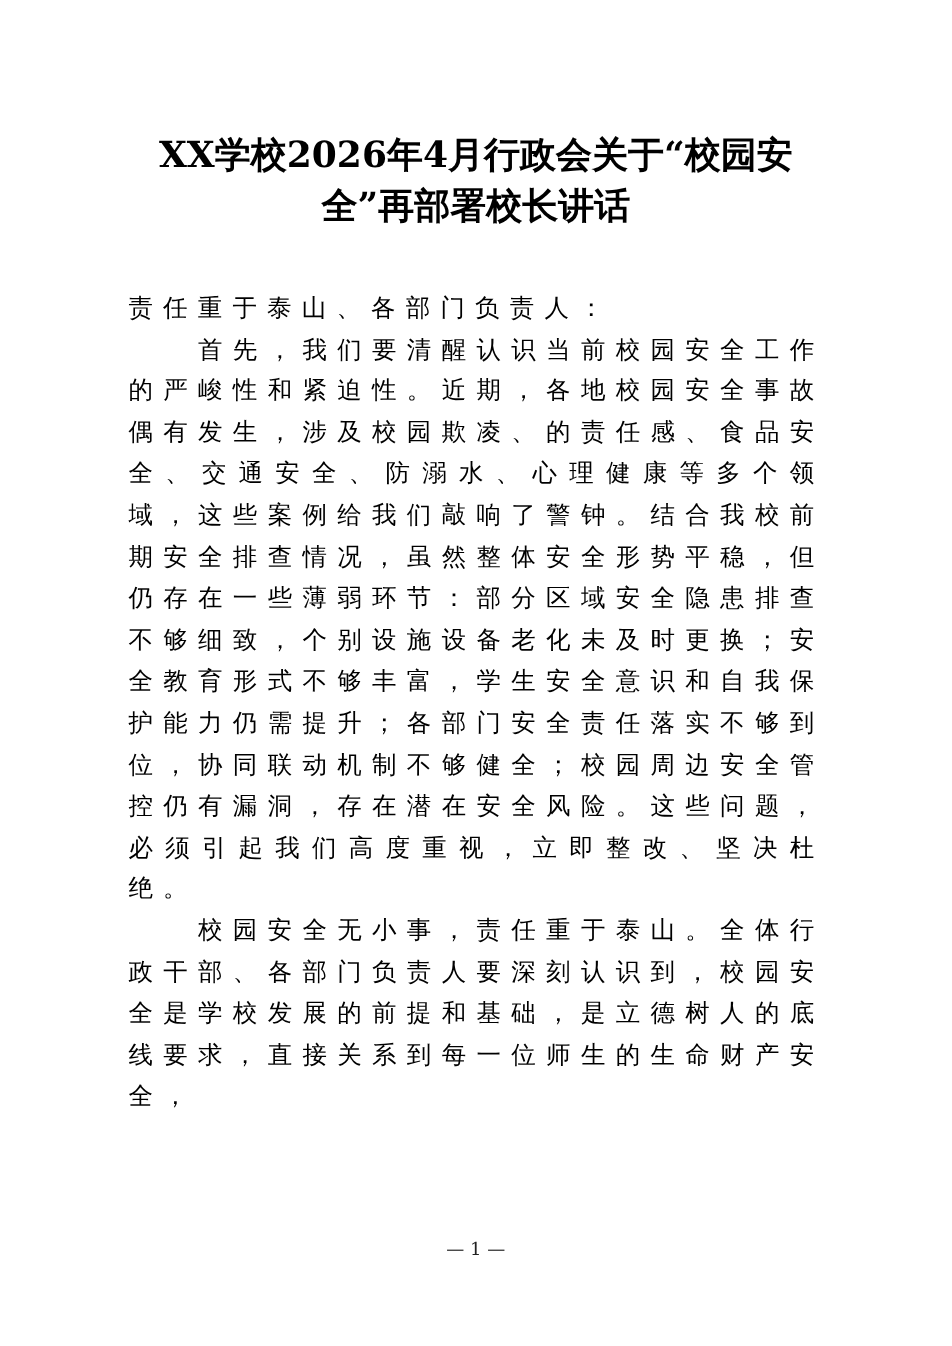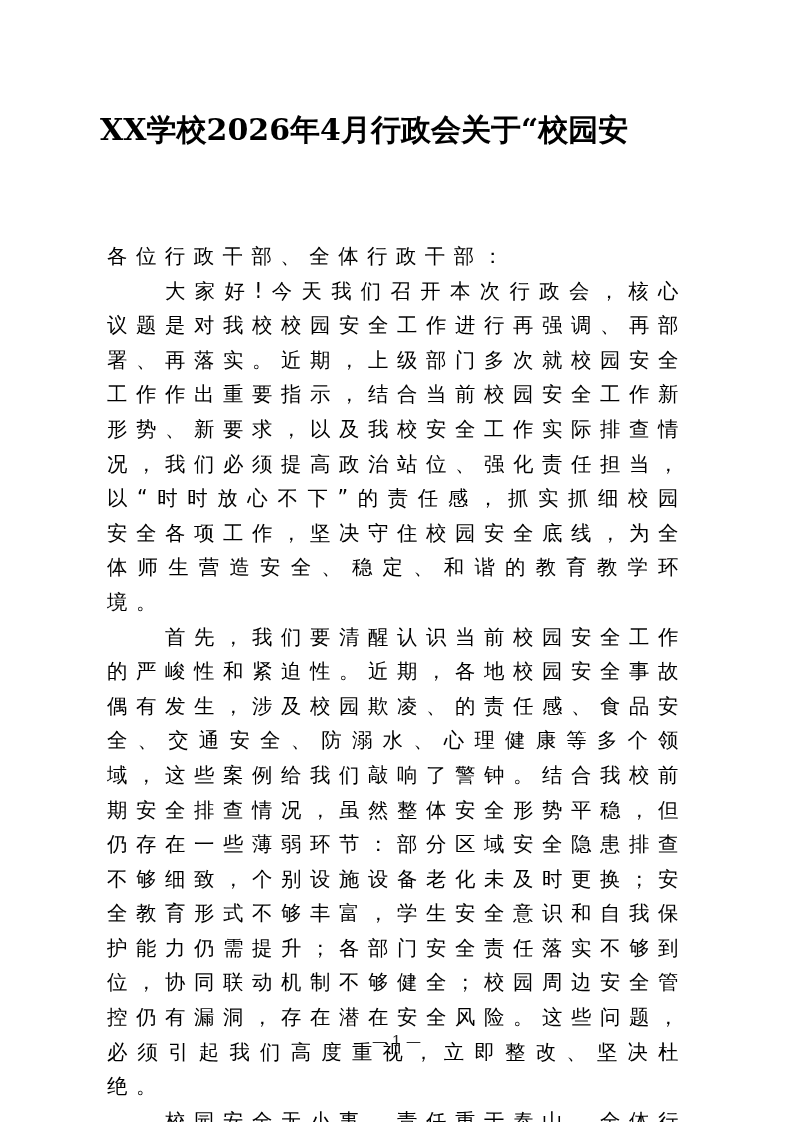--- a/index.html
+++ b/index.html
@@ -19,21 +19,21 @@
     left: 0; top: 0;
     width: 793px;
     height: 1122px;
     background: #ffffff;
   }
   .title {
     position: absolute;
     left: 100px;
     top: 108px;
     width: 593px;
-    text-align: left;
+    text-align: center;
     font-family: "DejaVu Serif", "Liberation Serif", serif;
     font-weight: bold;
     font-size: 30px;
     line-height: 43px;
     letter-spacing: 0px;
     margin: 0;
   }
   .title span { display: block; }
   .body {
     position: absolute;
@@ -65,23 +65,23 @@
     font-size: 15px;
     color: #222222;
   }
 </style>
 </head>
 <body>
 
 <div class="page">
   <h1 class="title">
     <span>XX学校2026年4月行政会关于“校园安</span>
+    <span>全”再部署校长讲话</span>
   </h1>
 
   <div class="body">
-    <p>各位行政干部、全体行政干部：</p>
-    <p class="indent">大家好!今天我们召开本次行政会，核心议题是对我校校园安全工作进行再强调、再部署、再落实。近期，上级部门多次就校园安全工作作出重要指示，结合当前校园安全工作新形势、新要求，以及我校安全工作实际排查情况，我们必须提高政治站位、强化责任担当，以“时时放心不下”的责任感，抓实抓细校园安全各项工作，坚决守住校园安全底线，为全体师生营造安全、稳定、和谐的教育教学环境。</p>
+    <p>责任重于泰山、各部门负责人：</p>
     <p class="indent">首先，我们要清醒认识当前校园安全工作的严峻性和紧迫性。近期，各地校园安全事故偶有发生，涉及校园欺凌、的责任感、食品安全、交通安全、防溺水、心理健康等多个领域，这些案例给我们敲响了警钟。结合我校前期安全排查情况，虽然整体安全形势平稳，但仍存在一些薄弱环节：部分区域安全隐患排查不够细致，个别设施设备老化未及时更换；安全教育形式不够丰富，学生安全意识和自我保护能力仍需提升；各部门安全责任落实不够到位，协同联动机制不够健全；校园周边安全管控仍有漏洞，存在潜在安全风险。这些问题，必须引起我们高度重视，立即整改、坚决杜绝。</p>
     <p class="indent">校园安全无小事，责任重于泰山。全体行政干部、各部门负责人要深刻认识到，校园安全是学校发展的前提和基础，是立德树人的底线要求，直接关系到每一位师生的生命财产安全，</p>
   </div>
 
   <div class="footer">— 1 —</div>
 </div>
 
 </body></html>

